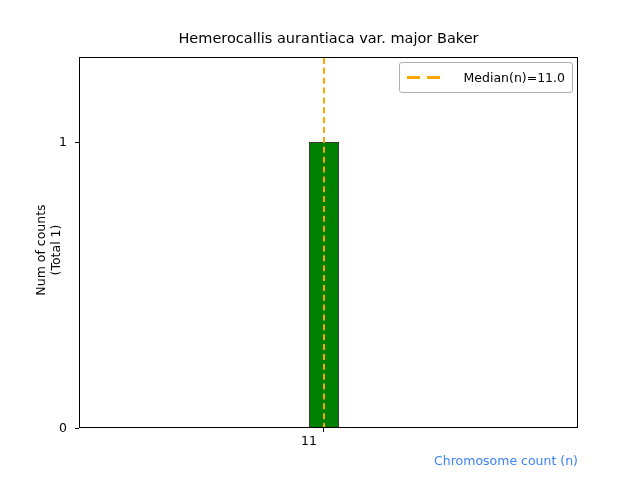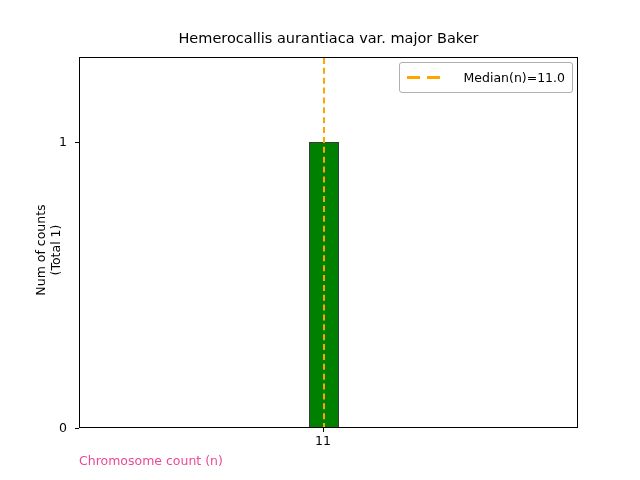--- a/index.html
+++ b/index.html
@@ -98,24 +98,24 @@
     color: #000000;
     white-space: nowrap;
   }
 
   
   #xlabel {
     position: absolute;
     left: 79px;
     top: 454px;
     width: 499px;
-    text-align: left;
+    text-align: right;
     font-size: 12.5px;
     line-height: 14px;
-    color: #ec4899;
+    color: #3b82f6;
     white-space: nowrap;
   }
   #ylabel {
     position: absolute;
     left: -138px;
     top: 235px;
     width: 371px;
     text-align: center;
     font-size: 12.5px;
     line-height: 15px;
@@ -171,21 +171,21 @@
 
   <div id="chart-title">Hemerocallis aurantiaca var. major Baker</div>
 
   <div class="ytick-mark" style="top:428px;"></div>
   <div class="ytick-label" style="top:421px;">0</div>
 
   <div class="ytick-mark" style="top:142px;"></div>
   <div class="ytick-label" style="top:135px;">1</div>
 
   <div class="xtick-mark" style="left:323px;"></div>
-  <div class="xtick-label" style="left:303px; width:40px;">11</div>
+  <div class="xtick-label" style="left:289px; width:40px;">11</div>
 
   <div id="xlabel">Chromosome count (n)</div>
   <div id="ylabel">Num of counts
 (Total 1)</div>
 
   <div id="plot-area">
 
     <div class="bar" style="left:229px; top:84px; width:30px; height:288px;"></div>
 
     <div class="median-line" style="left:243px; top:0px; height:371px;"></div>

